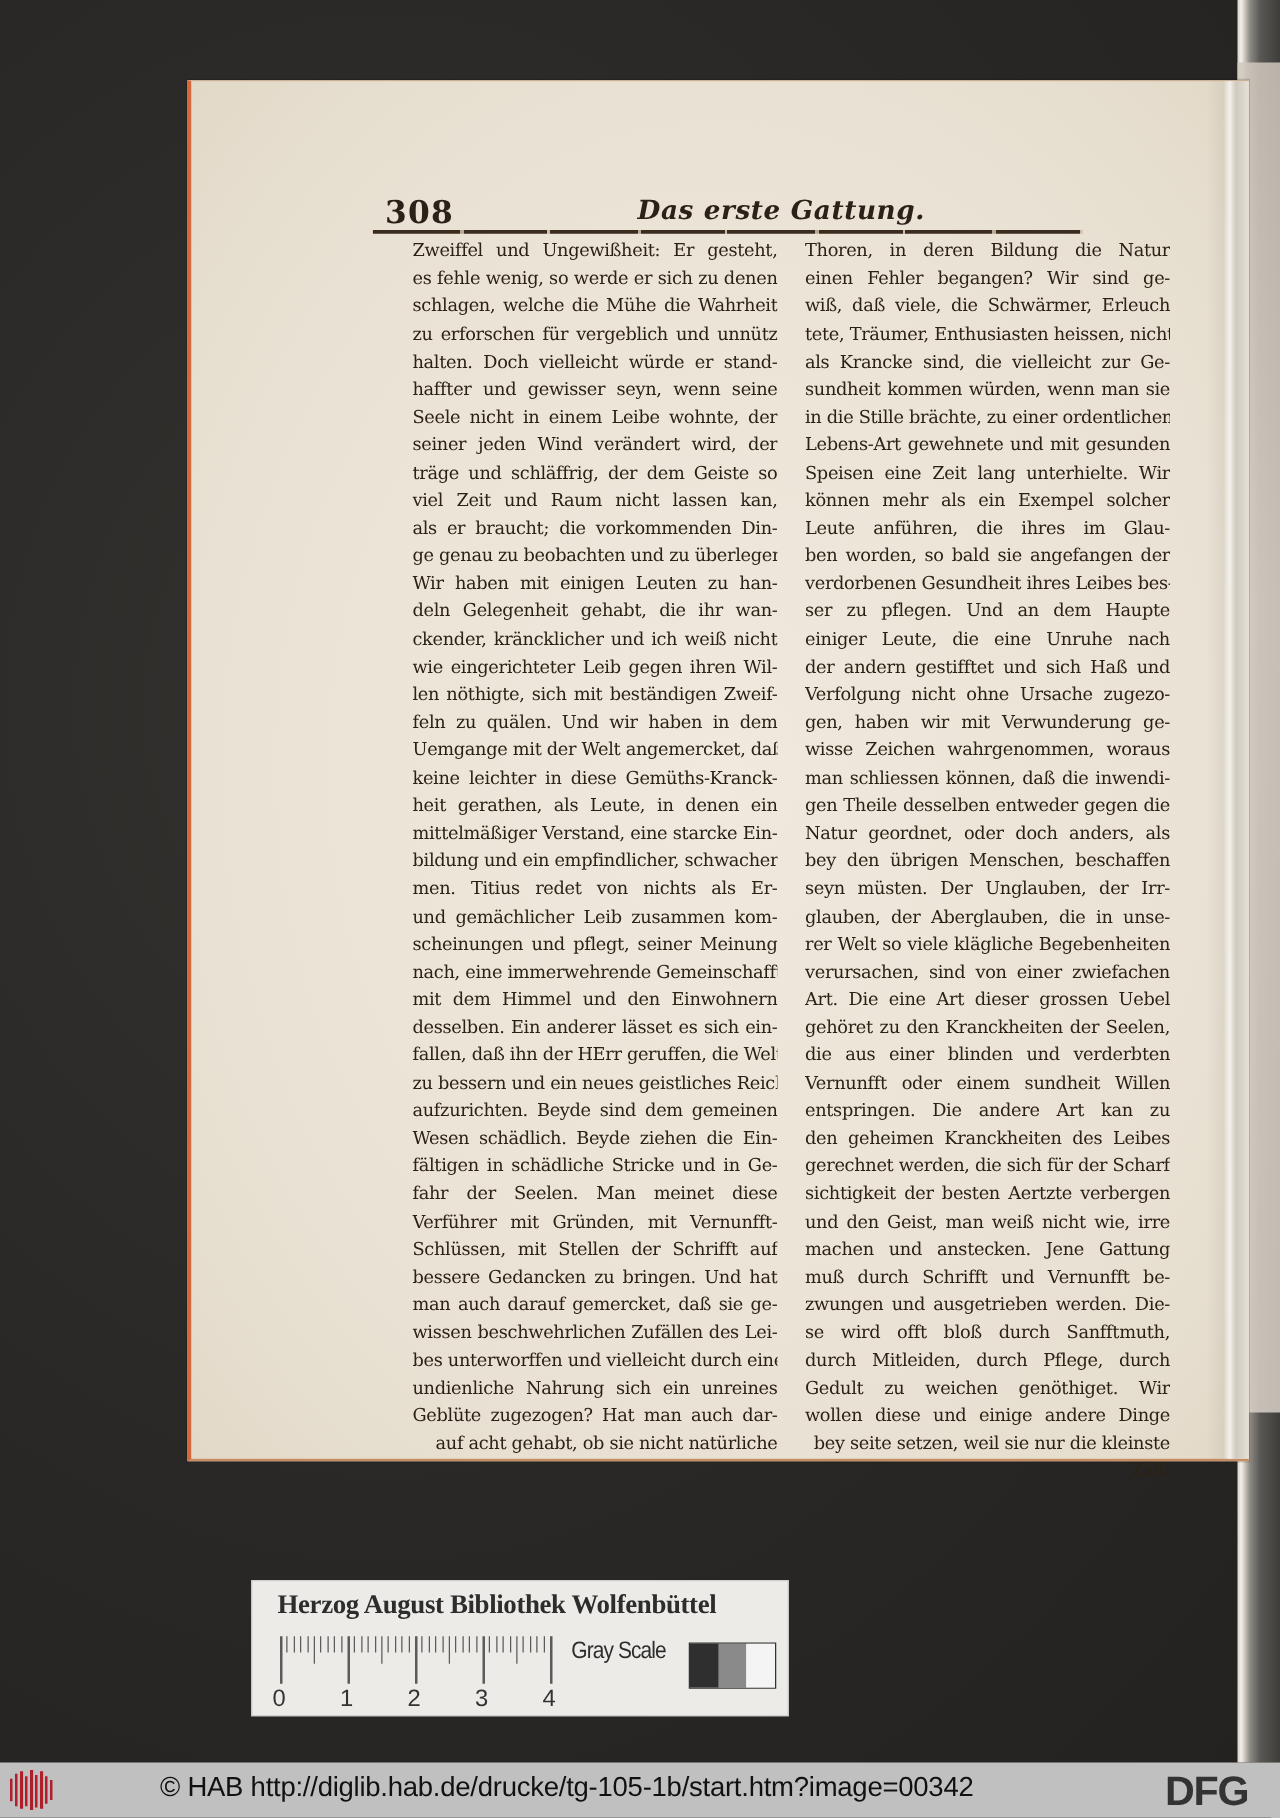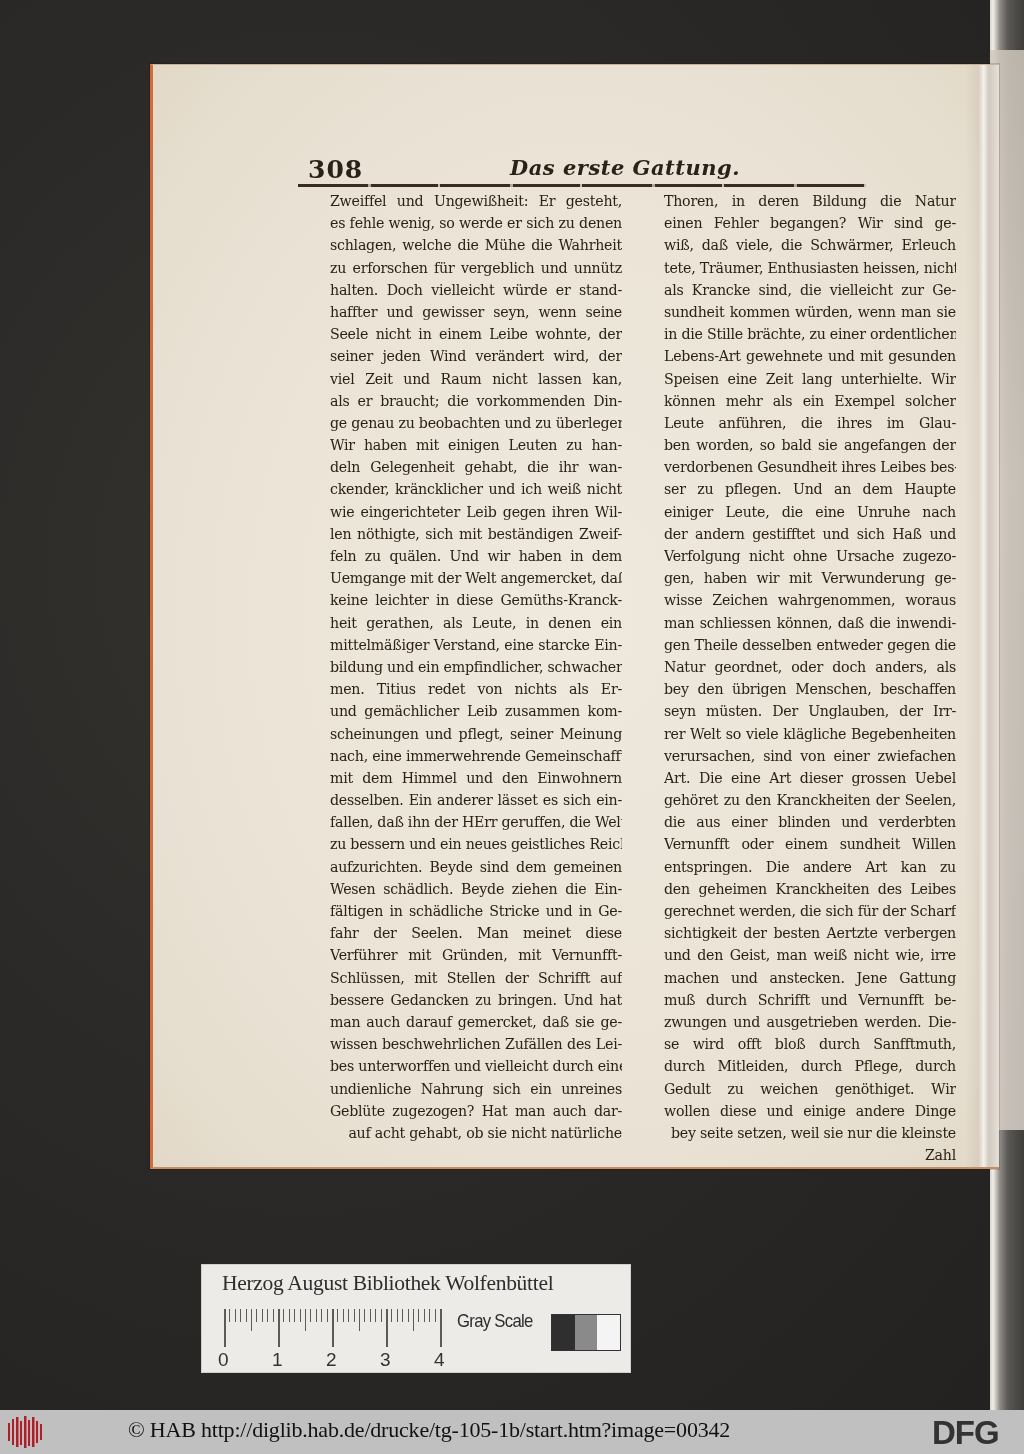--- a/index.html
+++ b/index.html
@@ -50,37 +50,37 @@
   }
   .head-rule {
     position:absolute; left:298px; top:184px; width:568px; height:3px;
     background:repeating-linear-gradient(90deg,#3a2c1f 0 70px,#b8a88f 70px 73px,#3a2c1f 73px 140px,#cbbca4 140px 142px);
   }
   .column {
     position:absolute; top:190px; color:#2c2115;
     font-family:"DejaVu Serif", serif; font-size:14.2px; line-height:22.2px;
   }
   .col-left { left:330px; width:292px; }
-  .col-right { left:644px; width:292px;margin-left:20px; }
+  .col-right { left:644px; width:292px; }
   .line {
     display:block; text-align:justify; text-align-last:justify;
     white-space:nowrap; overflow:hidden; height:22.2px;
     letter-spacing:-0.25px;
   }
   .line.last { text-align-last:right; }
   .catchword { text-align:right; text-align-last:right; }
 
   
   .ruler-card {
     position:absolute; left:201px; top:1264px; width:428px; height:107px;
     background:#ecebe8; border:1px solid #cfcfcc;
   }
   .library-name {
     position:absolute; left:20px; top:6px; font-family:"Liberation Serif", serif;
-    font-weight:normal; font-size:21.5px; color:#2d2d2d; letter-spacing:-0.3px; white-space:nowrap;
+    font-weight:bold; font-size:21.5px; color:#2d2d2d; letter-spacing:-0.3px; white-space:nowrap;
   }
   .ruler {
     position:absolute; left:22px; top:44px; width:222px; height:40px;
   }
   .ruler .tick { position:absolute; top:0; width:1px; background:#5b5b5b; }
   .ruler-label {
     position:absolute; top:84px; font-family:"Liberation Sans", sans-serif; font-size:19px; color:#333;
   }
   .grayscale-label {
     position:absolute; left:255px; top:45px; font-family:"Liberation Sans", sans-serif;
@@ -90,21 +90,21 @@
     position:absolute; left:349px; top:49px; width:68px; height:35px; border:1px solid #333; display:flex;
   }
   .grayscale-swatches span { flex:1; display:block; }
 
   
   .footer {
     position:absolute; left:0; top:1410px; width:1024px; height:44px; background:#c0c0c0;
   }
   .hab-logo { position:absolute; left:6px; top:5px; width:38px; height:34px; }
   .footer-text {
-    position:absolute; left:128px; top:7px; font-family:Liberation Serif, serif;
+    position:absolute; left:128px; top:7px; font-family:Liberation Sans, sans-serif;
     font-size:22px; color:#111; white-space:nowrap; letter-spacing:-0.2px;
   }
   .dfg-logo {
     position:absolute; left:932px; top:4px; font-family:"Liberation Sans", sans-serif;
     font-weight:bold; font-size:33px; color:#333; letter-spacing:-1px;
   }
 </style>
 </head>
 <body>
 
@@ -125,20 +125,21 @@
 
 <div class="column col-left" id="col-left">
     <span class="line">Zweiffel und Ungewißheit: Er gesteht,</span>
     <span class="line">es fehle wenig, so werde er sich zu denen</span>
     <span class="line">schlagen, welche die Mühe die Wahrheit</span>
     <span class="line">zu erforschen für vergeblich und unnütz</span>
     <span class="line">halten. Doch vielleicht würde er stand-</span>
     <span class="line">haffter und gewisser seyn, wenn seine</span>
     <span class="line">Seele nicht in einem Leibe wohnte, der</span>
     <span class="line">seiner jeden Wind verändert wird, der</span>
+    <span class="line">träge und schläffrig, der dem Geiste so</span>
     <span class="line">viel Zeit und Raum nicht lassen kan,</span>
     <span class="line">als er braucht; die vorkommenden Din-</span>
     <span class="line">ge genau zu beobachten und zu überlegen.</span>
     <span class="line">Wir haben mit einigen Leuten zu han-</span>
     <span class="line">deln Gelegenheit gehabt, die ihr wan-</span>
     <span class="line">ckender, kräncklicher und ich weiß nicht</span>
     <span class="line">wie eingerichteter Leib gegen ihren Wil-</span>
     <span class="line">len nöthigte, sich mit beständigen Zweif-</span>
     <span class="line">feln zu quälen. Und wir haben in dem</span>
     <span class="line">Uemgange mit der Welt angemercket, daß</span>
@@ -186,20 +187,21 @@
     <span class="line">einiger Leute, die eine Unruhe nach</span>
     <span class="line">der andern gestifftet und sich Haß und</span>
     <span class="line">Verfolgung nicht ohne Ursache zugezo-</span>
     <span class="line">gen, haben wir mit Verwunderung ge-</span>
     <span class="line">wisse Zeichen wahrgenommen, woraus</span>
     <span class="line">man schliessen können, daß die inwendi-</span>
     <span class="line">gen Theile desselben entweder gegen die</span>
     <span class="line">Natur geordnet, oder doch anders, als</span>
     <span class="line">bey den übrigen Menschen, beschaffen</span>
     <span class="line">seyn müsten. Der Unglauben, der Irr-</span>
+    <span class="line">glauben, der Aberglauben, die in unse-</span>
     <span class="line">rer Welt so viele klägliche Begebenheiten</span>
     <span class="line">verursachen, sind von einer zwiefachen</span>
     <span class="line">Art. Die eine Art dieser grossen Uebel</span>
     <span class="line">gehöret zu den Kranckheiten der Seelen,</span>
     <span class="line">die aus einer blinden und verderbten</span>
     <span class="line">Vernunfft oder einem sundheit Willen</span>
     <span class="line">entspringen. Die andere Art kan zu</span>
     <span class="line">den geheimen Kranckheiten des Leibes</span>
     <span class="line">gerechnet werden, die sich für der Scharf-</span>
     <span class="line">sichtigkeit der besten Aertzte verbergen</span>

